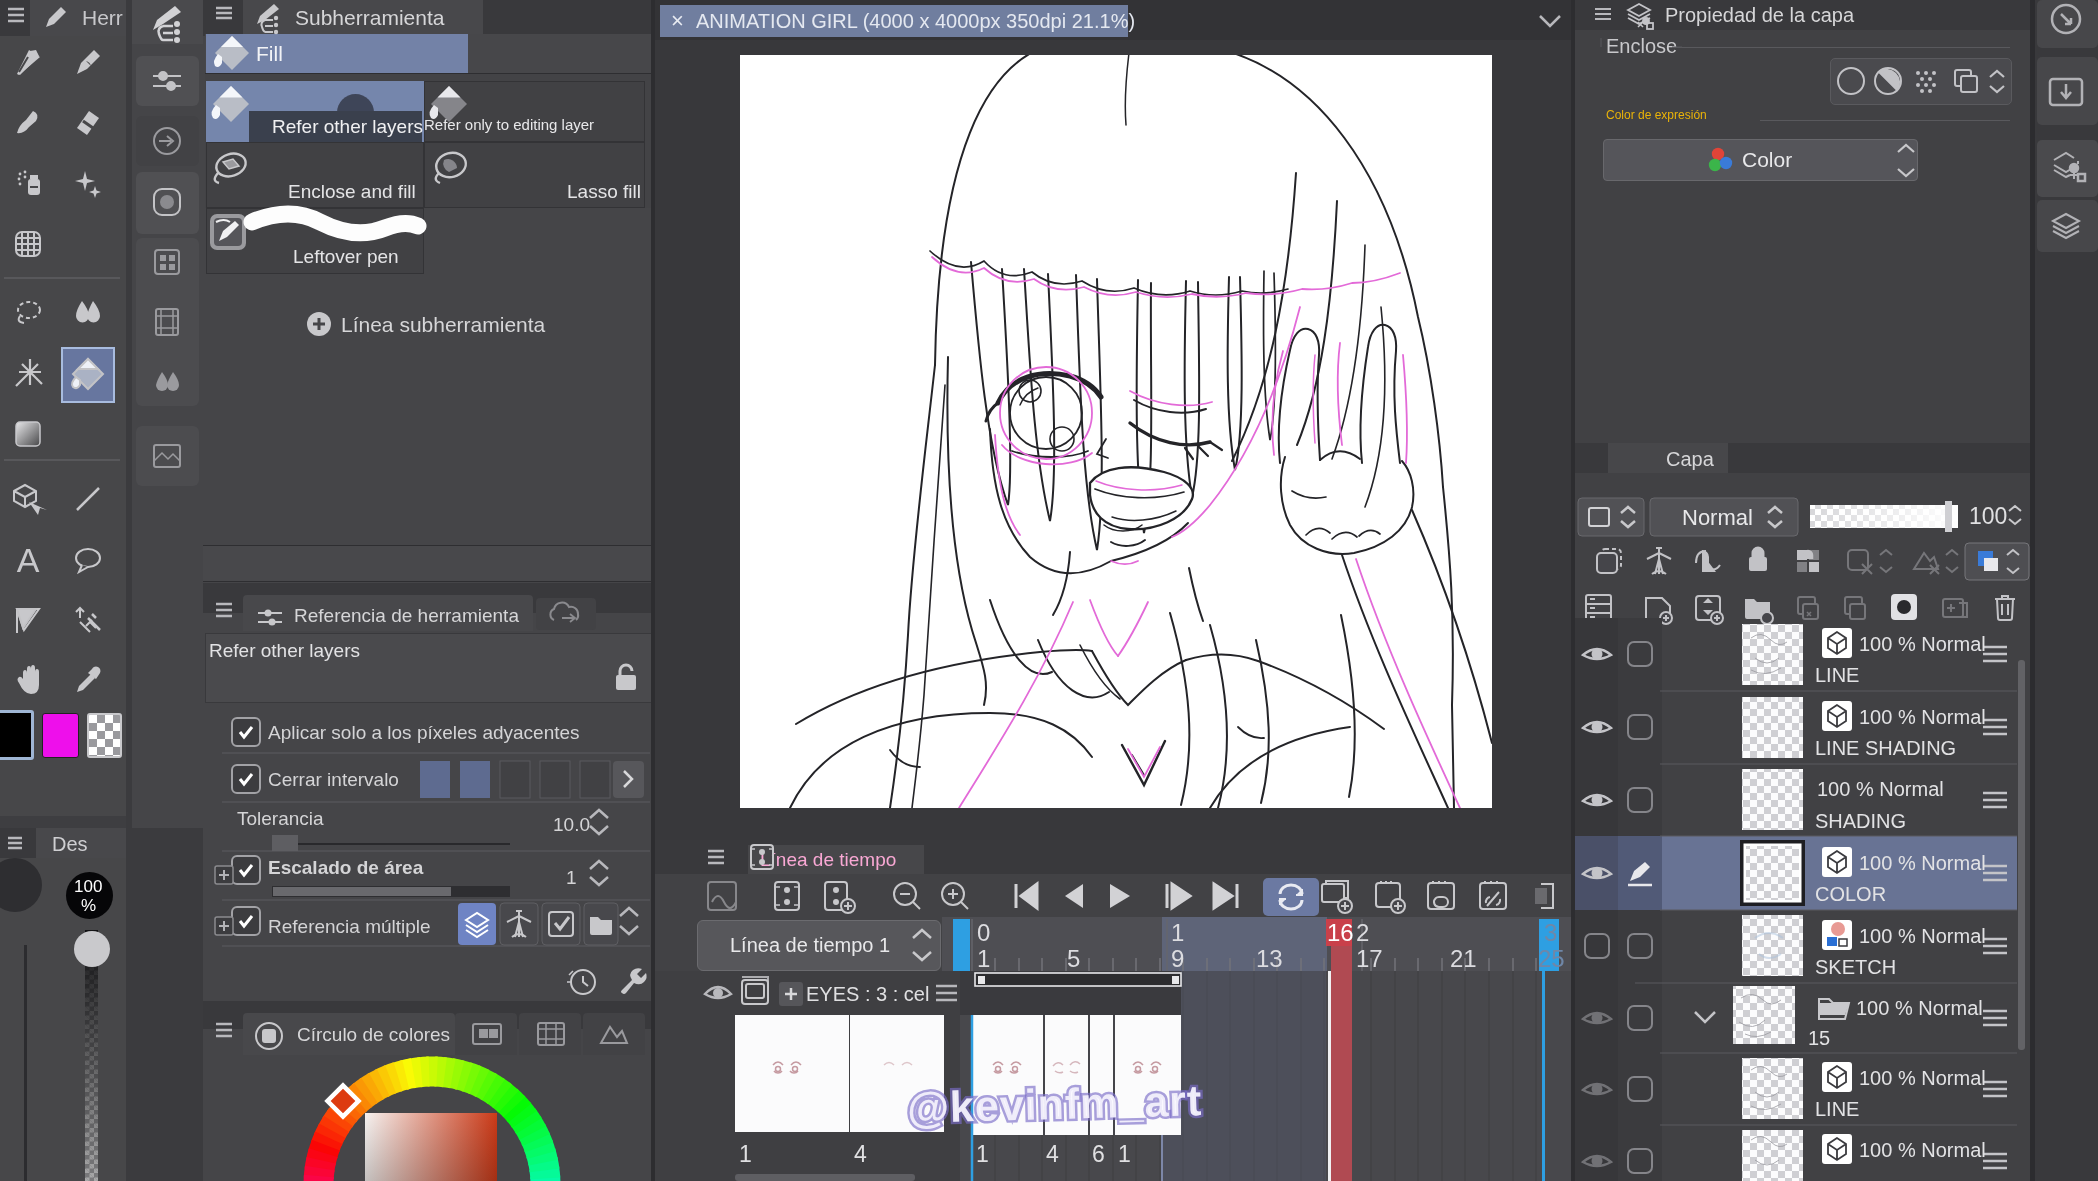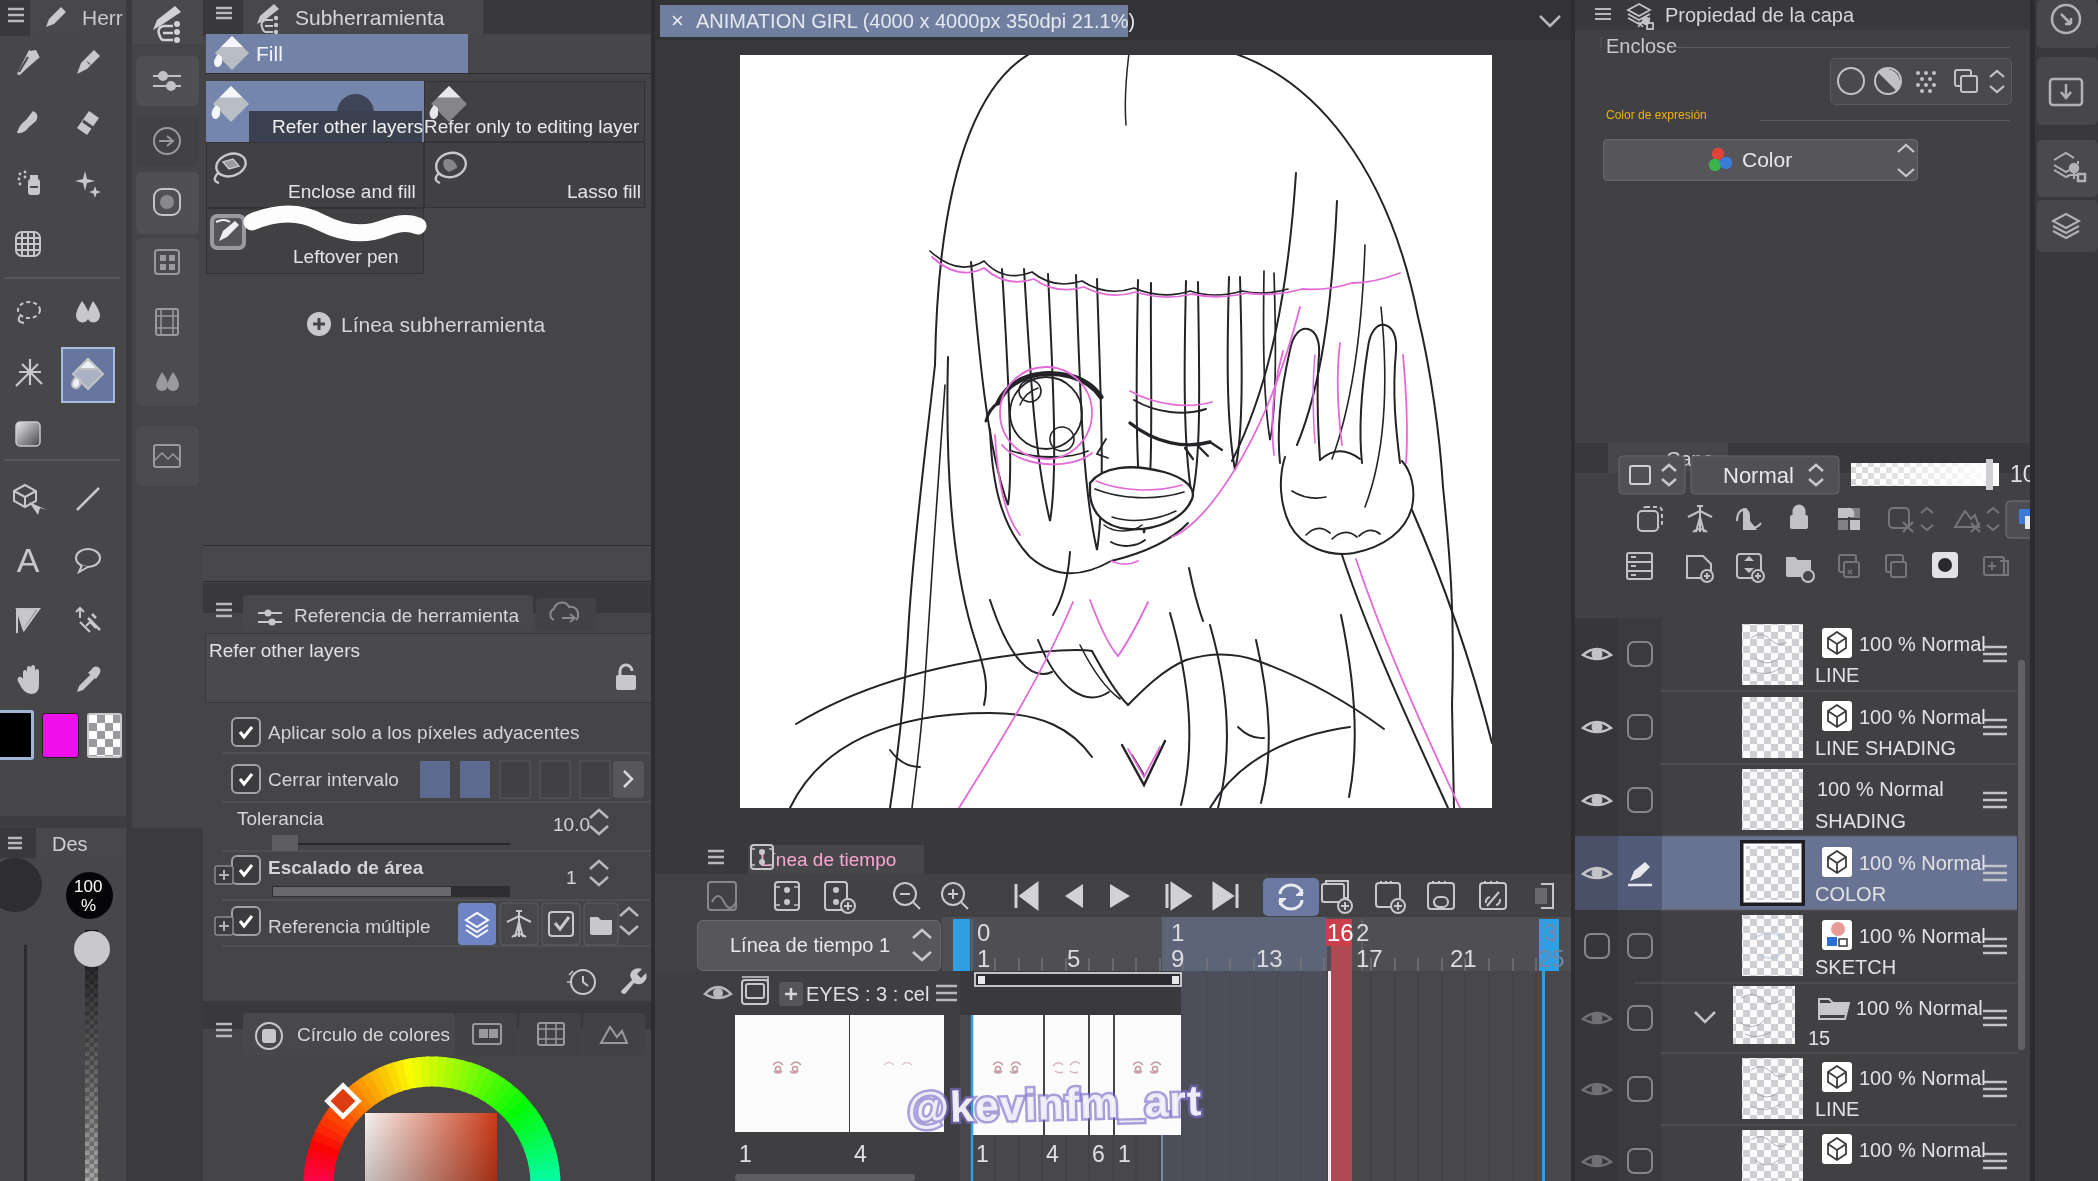--- a/index.html
+++ b/index.html
@@ -226,21 +226,21 @@
 <div class="abs" style="left:243px;top:0;width:240px;height:36px;background:#48484b;"></div>
 <div class="txt" style="left:295px;top:6px;font-size:21px;color:#d6d6d8;">Subherramienta</div>
 
 <div class="abs" style="left:205px;top:34px;width:450px;height:40px;background:#47474a;border-bottom:1px solid #2e2e31;"></div>
 <div class="abs" style="left:206px;top:34px;width:262px;height:39px;background:#7382a7;"></div>
 <div class="txt" style="left:256px;top:42px;font-size:21px;color:#f2f3f6;">Fill</div>
 
 <div class="abs" style="left:205px;top:74px;width:450px;height:134px;background:#434346;"></div>
 <div class="abs" style="left:206px;top:81px;width:218px;height:61px;background:#7586ac;"></div>
 <div class="abs" style="left:424px;top:81px;width:221px;height:61px;background:#414144;border:1px solid #333336;"></div>
-<div class="txt" style="left:424px;top:116px;font-size:19px;color:#e8e8ea;">Refer only to editing layer</div>
+<div class="txt" style="left:424px;top:116px;font-size:15px;color:#e8e8ea;">Refer only to editing layer</div>
 <div class="abs" style="left:337px;top:94px;width:37px;height:37px;border-radius:50%;background:#3e4558;"></div>
 <div class="abs" style="left:249px;top:111px;width:173px;height:32px;background:#3a404d;"></div>
 <div class="txt" style="left:272px;top:116px;font-size:19px;color:#f0f0f2;">Refer other layers</div>
 
 <div class="abs" style="left:206px;top:142px;width:218px;height:66px;background:#414144;border:1px solid #333336;"></div>
 <div class="abs" style="left:424px;top:142px;width:221px;height:66px;background:#414144;border:1px solid #333336;"></div>
 <div class="txt" style="left:288px;top:181px;font-size:19px;color:#e4e4e6;">Enclose and fill</div>
 <div class="txt" style="left:567px;top:181px;font-size:19px;color:#e4e4e6;">Lasso fill</div>
 
 <div class="abs" style="left:206px;top:208px;width:218px;height:66px;background:#414144;border:1px solid #333336;"></div>
@@ -881,21 +881,21 @@
 <div class="abs" style="left:1672px;top:47px;width:338px;height:1px;background:#59595d;"></div>
 <div class="abs" style="left:1830px;top:58px;width:182px;height:47px;background:#4a4a4e;border:1px solid #5a5a5e;border-radius:5px;"></div>
 <div class="txt" style="left:1606px;top:108px;font-size:12px;color:#eab308;">Color de expresión</div>
 <div class="abs" style="left:1760px;top:120px;width:250px;height:1px;background:#59595d;"></div>
 <div class="abs" style="left:1603px;top:139px;width:315px;height:42px;background:#55555a;border:1px solid #68686c;border-radius:4px;"></div>
 <div class="txt" style="left:1742px;top:148px;font-size:21px;color:#e8e8ea;">Color</div>
 
 <div class="abs" style="left:1575px;top:443px;width:455px;height:30px;background:#39393c;"></div>
 <div class="abs" style="left:1608px;top:443px;width:120px;height:30px;background:#47474a;"></div>
 <div class="txt" style="left:1666px;top:448px;font-size:20px;color:#d6d6d8;">Capa</div>
-<div id="capa-controls" class="abs" style="left:1575px;top:449px;width:406px;height:145px;padding-left:41px;">
+<div id="capa-controls" class="abs" style="left:1575px;top:491px;width:406px;height:145px;">
 <svg width="455" height="145" viewBox="0 0 455 145">
   <defs>
         <pattern id="chk" width="12" height="12" patternUnits="userSpaceOnUse">
           <rect width="12" height="12" fill="#fff"></rect>
           <rect width="6" height="6" fill="#c9c9cd"></rect>
           <rect x="6" y="6" width="6" height="6" fill="#c9c9cd"></rect>
         </pattern>
         <linearGradient id="fadew" x1="0" y1="0" x2="1" y2="0">
           <stop offset="0" stop-color="#fff" stop-opacity="0.25"></stop>
           <stop offset="1" stop-color="#fff" stop-opacity="1"></stop>

